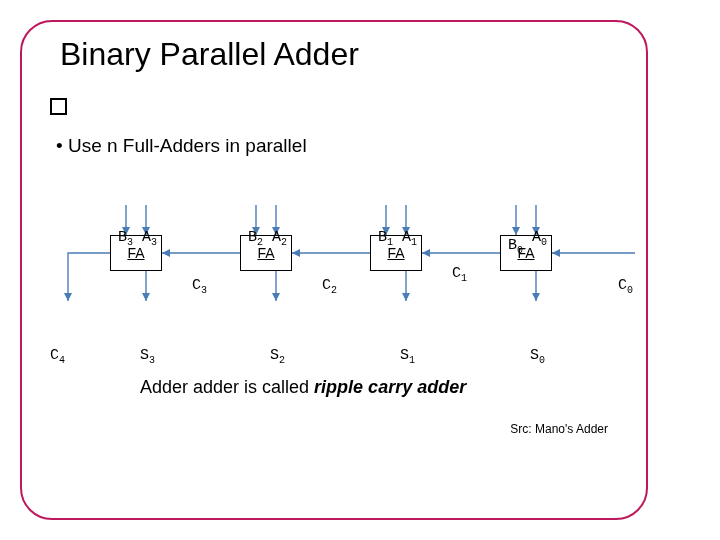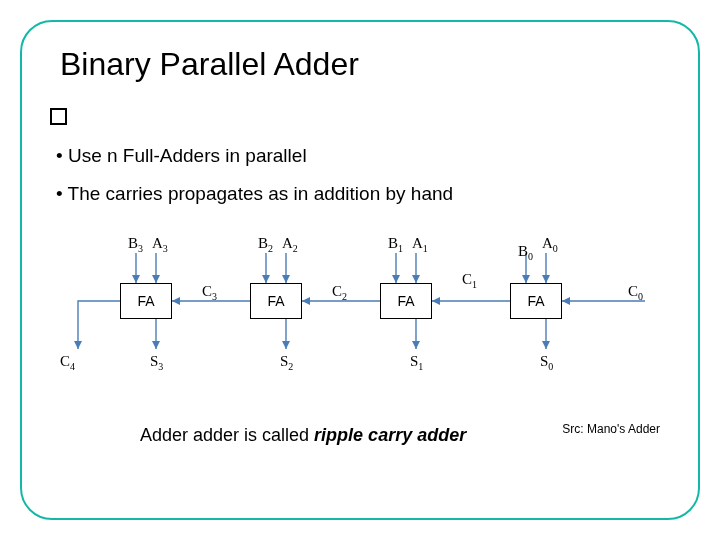--- a/index.html
+++ b/index.html
@@ -6,26 +6,26 @@
     margin: 0;
     padding: 0;
     width: 720px;
     height: 540px;
     background: #fff;
     font-family: Arial, Helvetica, sans-serif;
     color: #000;
   }
   .slide {
     box-sizing: border-box;
-    width: 680px;
+    width: 628px;
     height: 500px;
     margin: 20px;
-    border: 2px solid #14b8a6;
+    border: 2px solid #be185d;
     border-radius: 32px;
-    padding: 18px 28px 10px 28px;
+    padding: 8px 28px 10px 28px;
     position: relative;
     overflow: hidden;
   }
   .title {
     font-size: 32px;
     margin: 6px 0 24px 10px;
   }
   .lead {
     font-size: 19px;
     margin: 0 0 8px 0;
@@ -60,25 +60,27 @@
     position: absolute;
     width: 52px;
     height: 36px;
     border: 1px solid #000;
     box-sizing: border-box;
     text-align: center;
     line-height: 34px;
     font-size: 14px;
     background: #fff;
     top: 60px;
+    text-decoration: underline;
   }
   .lbl {
     position: absolute;
-    font-family: Liberation Serif, serif;
+    font-family: Liberation Mono, monospace;
     font-size: 15px;
+    margin-top: 42px;
   }
   .lbl sub { font-size: 10px; }
   svg.wires {
     position: absolute;
     left: 0; top: 0;
     width: 600px;
     height: 150px;
     overflow: visible;
   }
   .caption {
@@ -99,21 +101,20 @@
 <div class="slide">
 
   <div class="title">Binary Parallel Adder</div>
 
   <p class="lead">
     <span class="sq"></span>
   </p>
 
   <ul class="bullets">
     <li>Use n Full-Adders in parallel</li>
-    <li>The carries propagates as in addition by hand</li>
   </ul>
 
   <div class="diagram">
 
     <svg class="wires">
       <defs>
         <marker id="ah" markerWidth="8" markerHeight="8" refX="6" refY="3" orient="auto">
           <path d="M0,0 L6,3 L0,6 Z" fill="#4a7db5"></path>
         </marker>
       </defs>

